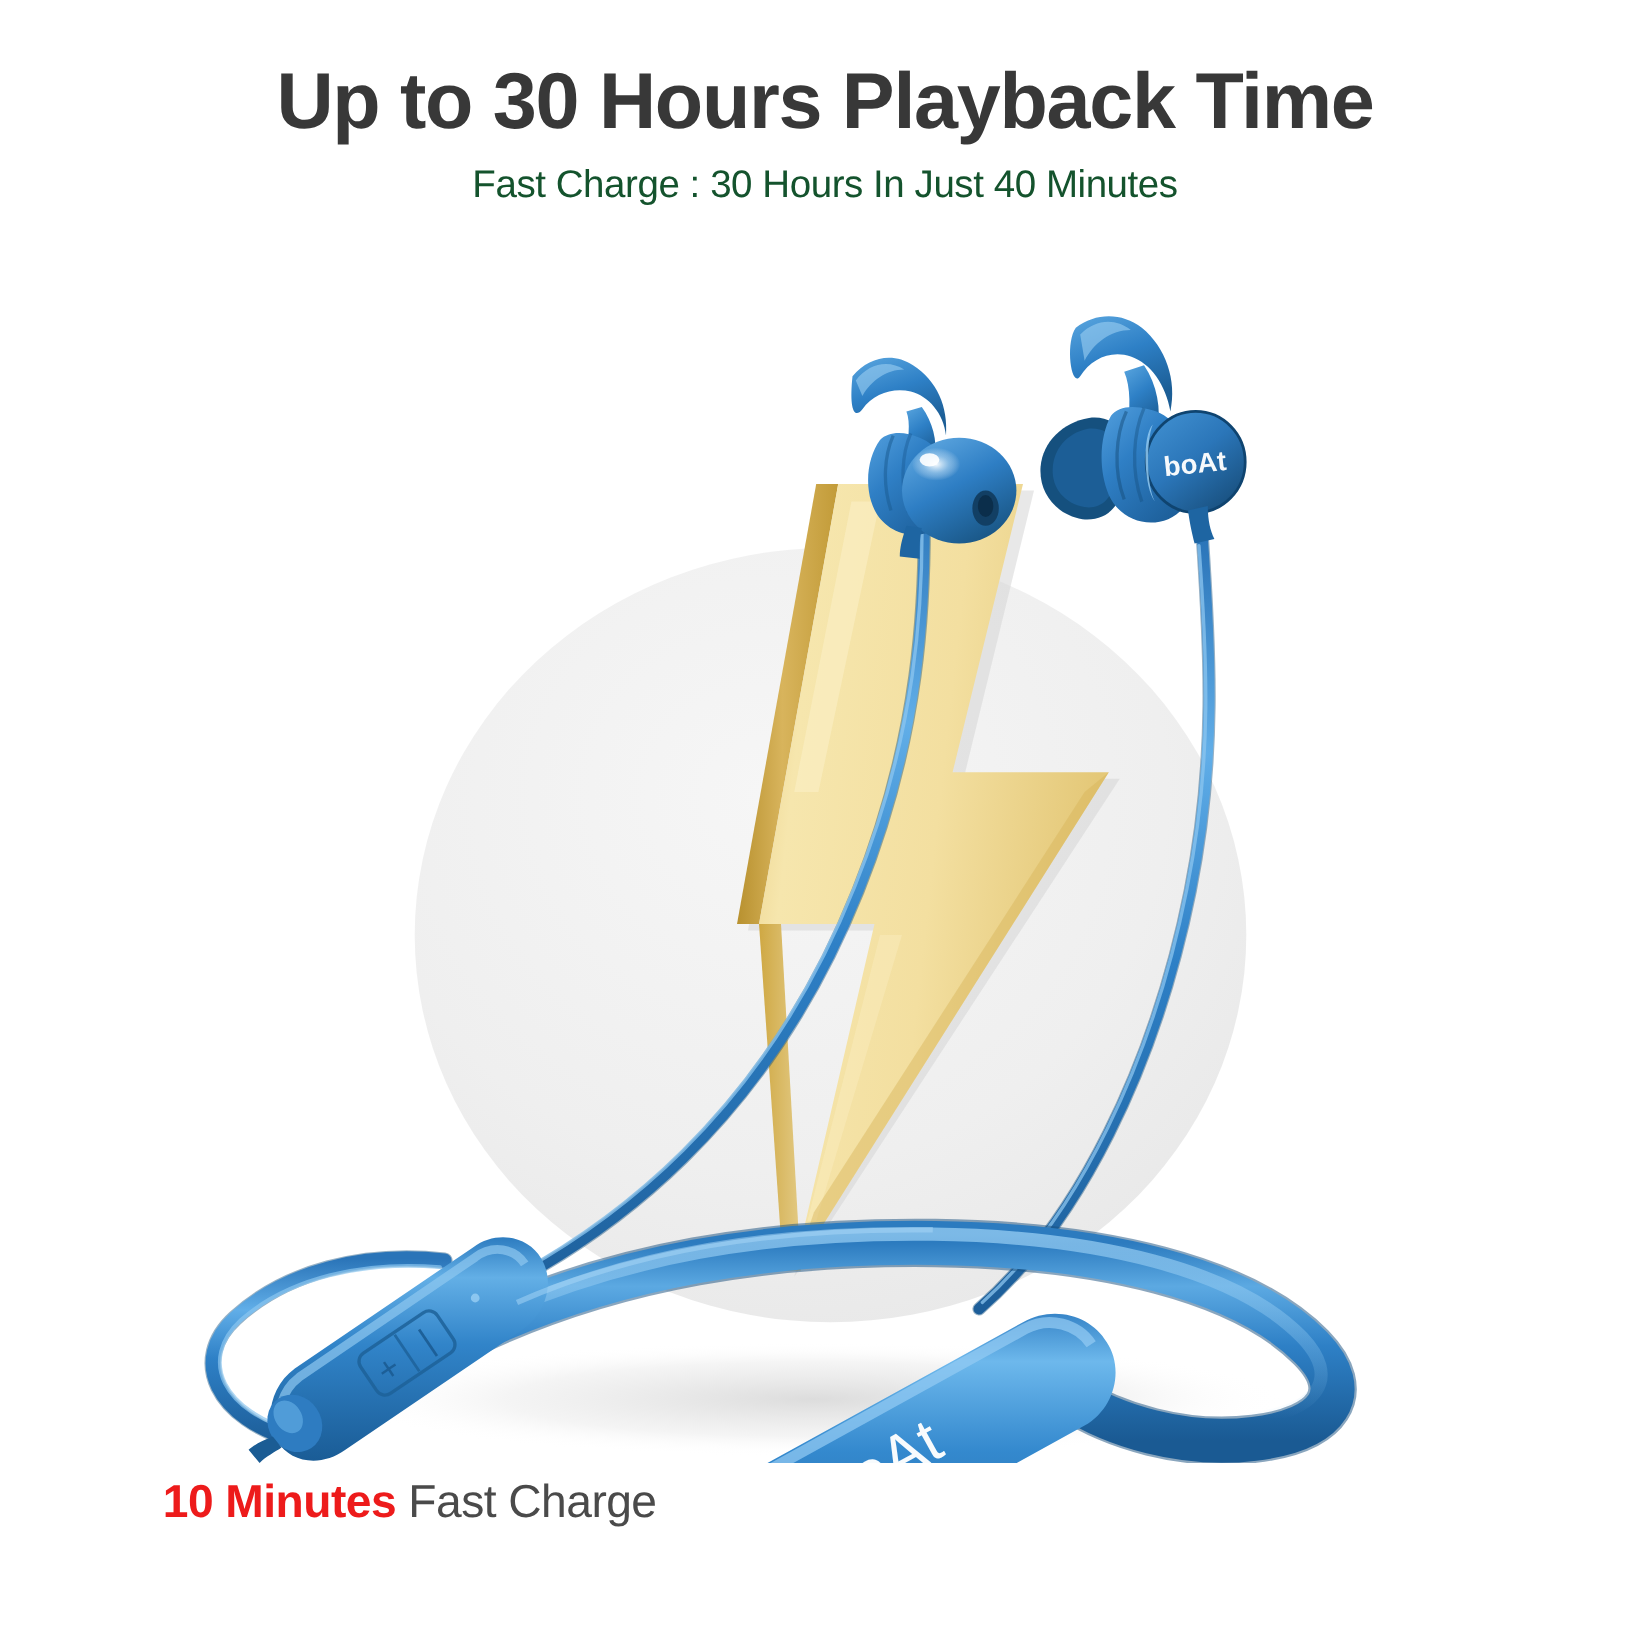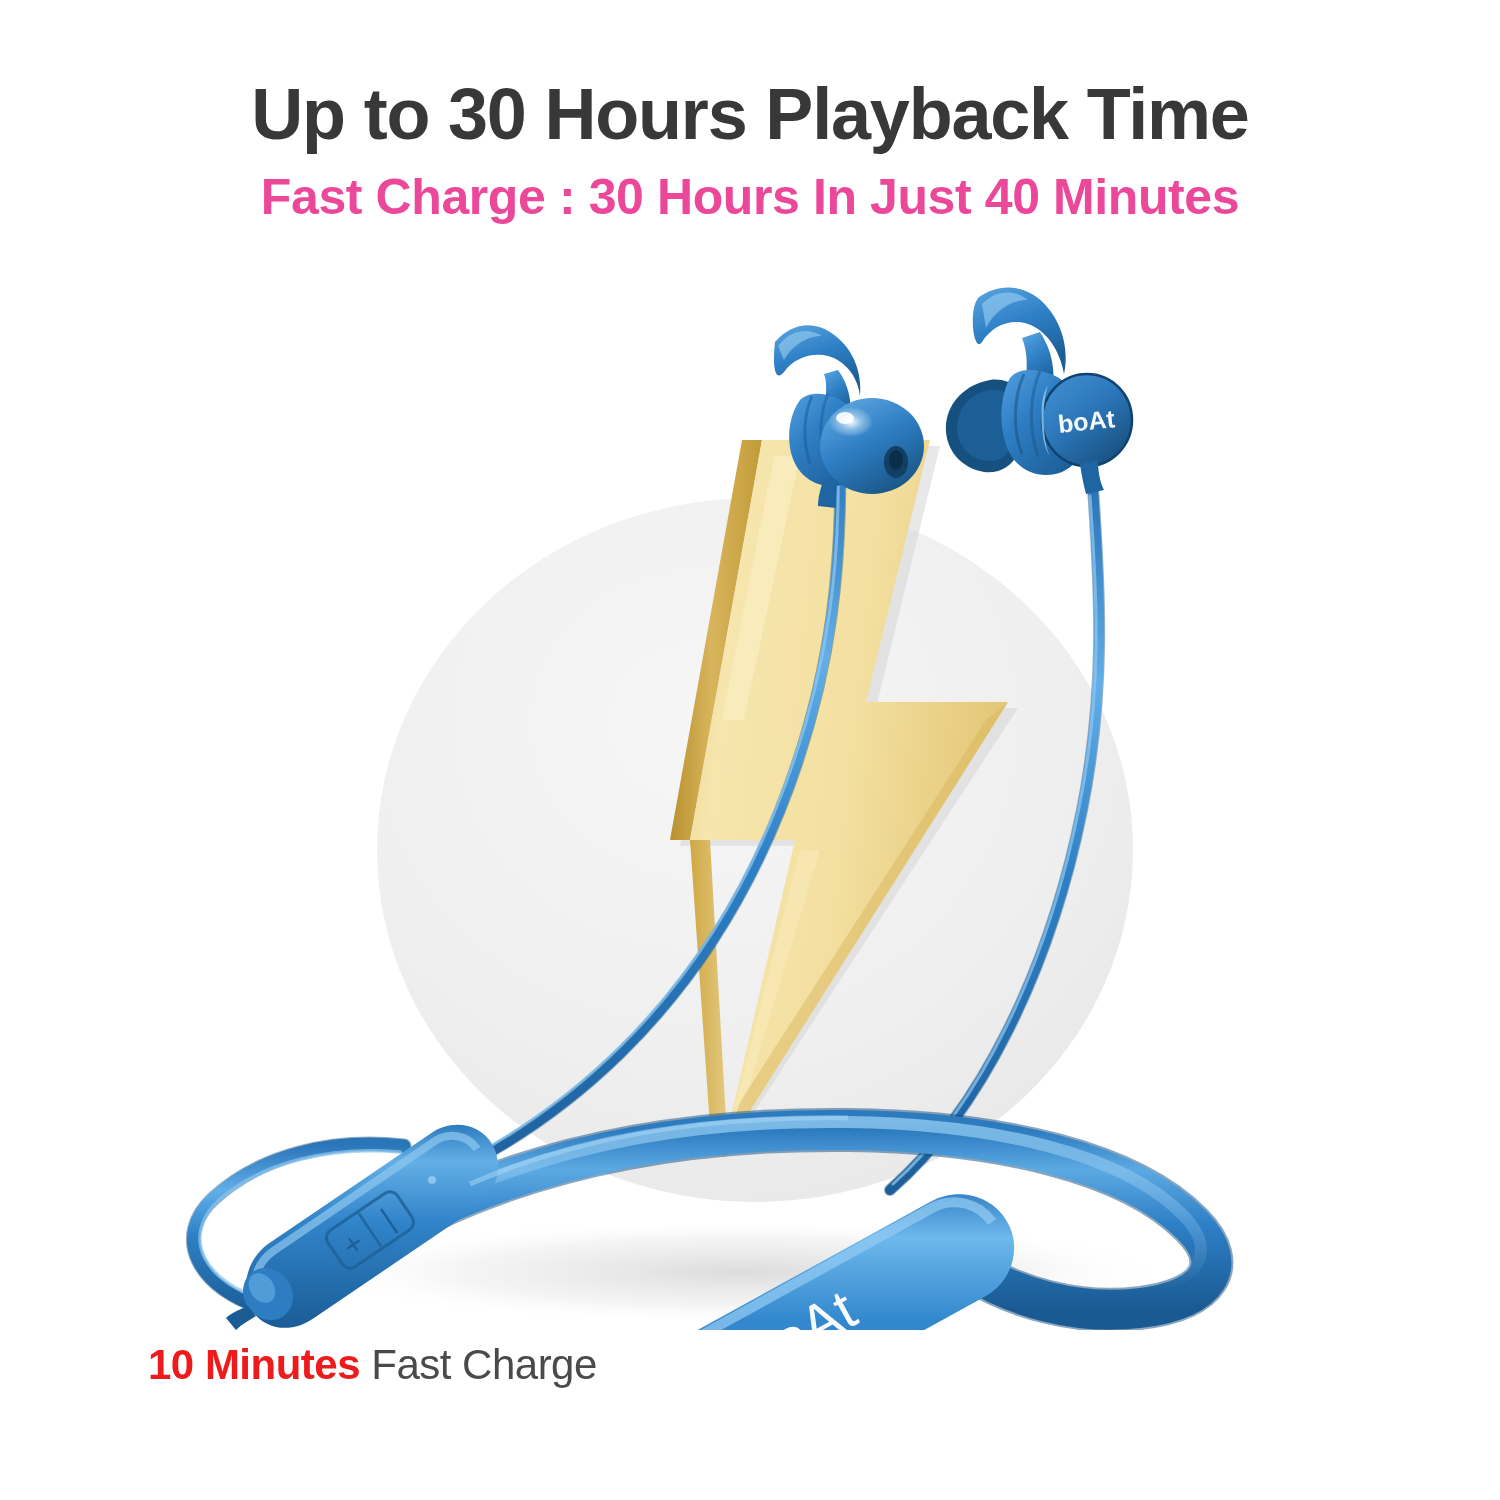--- a/index.html
+++ b/index.html
@@ -17,36 +17,36 @@
 
   
   .header {
     position: absolute;
     top: 0; left: 0;
     width: 1500px;
     text-align: center;
   }
   .headline {
     margin: 0;
-    padding-top: 78px;
+    padding-top: 56px;
     font-size: 72px;
     line-height: 1.0;
     font-weight: bold;
     letter-spacing: -1.2px;
     color: #383838;
     font-family: "Liberation Sans", sans-serif;
   }
   .subheadline {
     margin: 0;
     padding-top: 22px;
-    font-size: 50px;
+    font-size: 35px;
     line-height: 1.0;
-    font-weight: bold;
+    font-weight: normal;
     letter-spacing: -0.4px;
-    color: #ec4899;
+    color: #14532d;
   }
 
   
   .captions {
     position: absolute;
     left: 0;
     top: 1337px;
     width: 1188px;
     height: 70px;
   }

